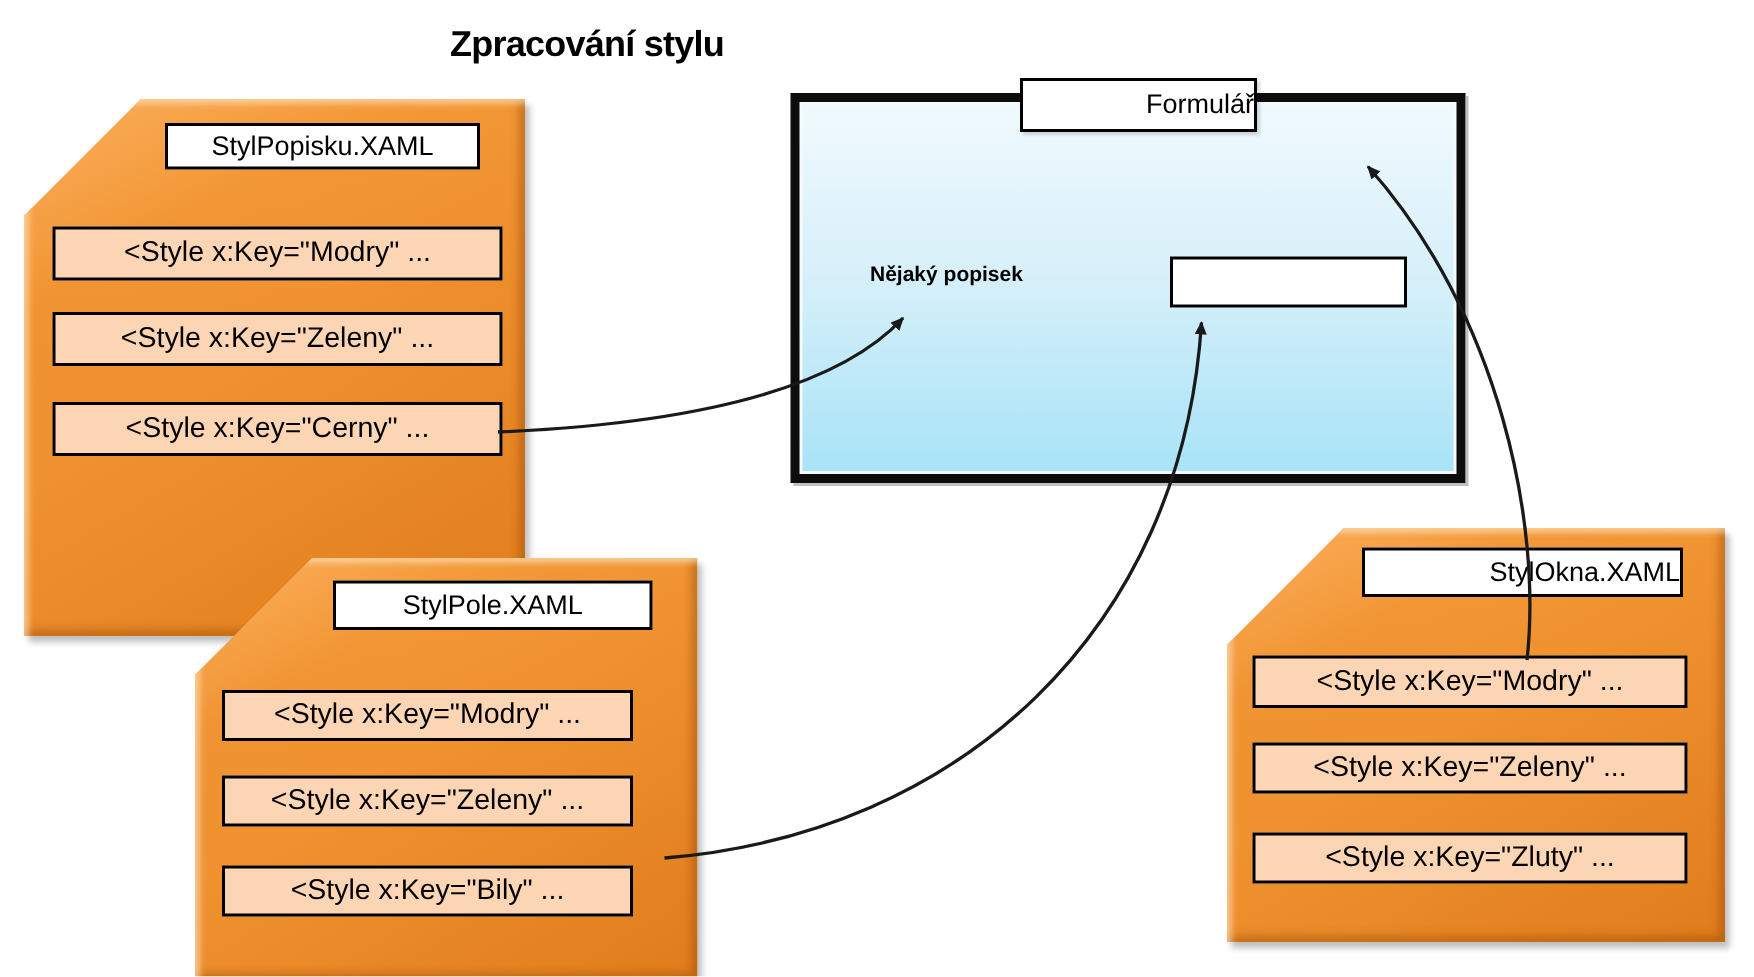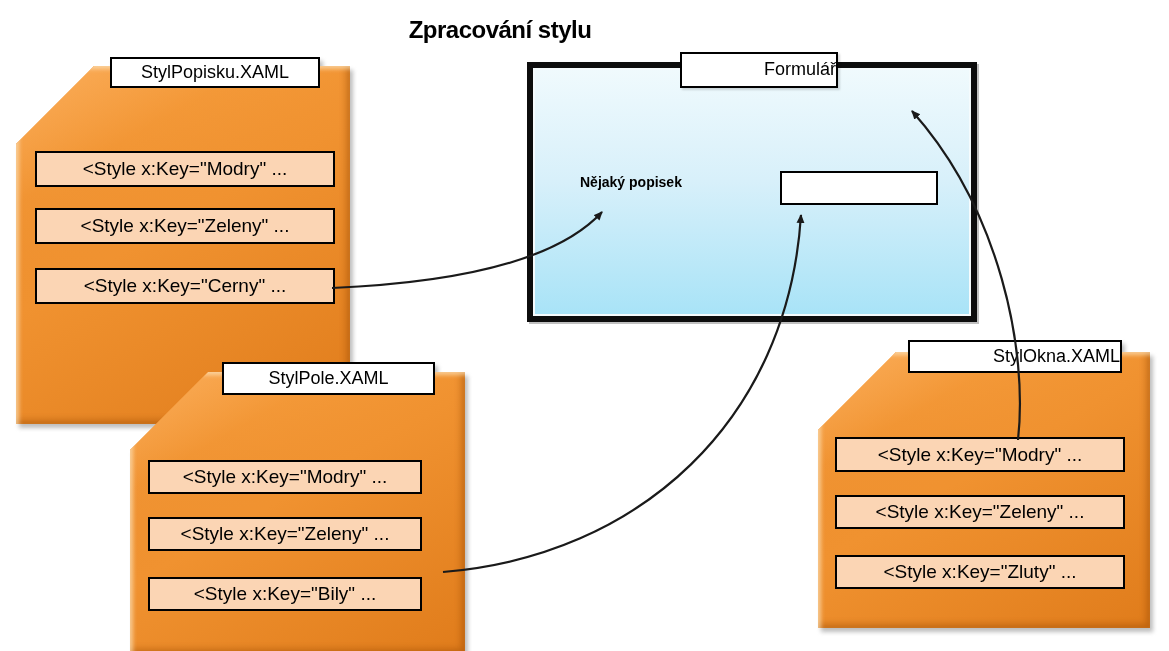--- a/index.html
+++ b/index.html
@@ -10,21 +10,20 @@
     position: relative;
     width: 1169px;
     height: 651px;
     background: #ffffff;
     overflow: hidden;
   }
 
   .diagram-title {
     position: absolute;
     left: 300px; top: 16px; width: 400px;
-    text-align: center;
     font-size: 24px;
     font-weight: bold;
     color: #000000;
     letter-spacing: -0.5px;
   }
 
   
   .doc {
     position: absolute;
     filter: drop-shadow(3px 4px 2px rgba(110,110,110,0.45));
@@ -46,20 +45,21 @@
   }
   .doc-label {
     position: absolute;
     background: #ffffff;
     border: 2px solid #000000;
     text-align: center;
     font-size: 18px;
     color: #000000;
     line-height: 27px;
     z-index: 5;
+    margin-top: 25px;
   }
   .style-row {
     position: absolute;
     background: #fbd5b4;
     border: 2px solid #000000;
     text-align: center;
     font-size: 19px;
     color: #000000;
     z-index: 4;
   }

